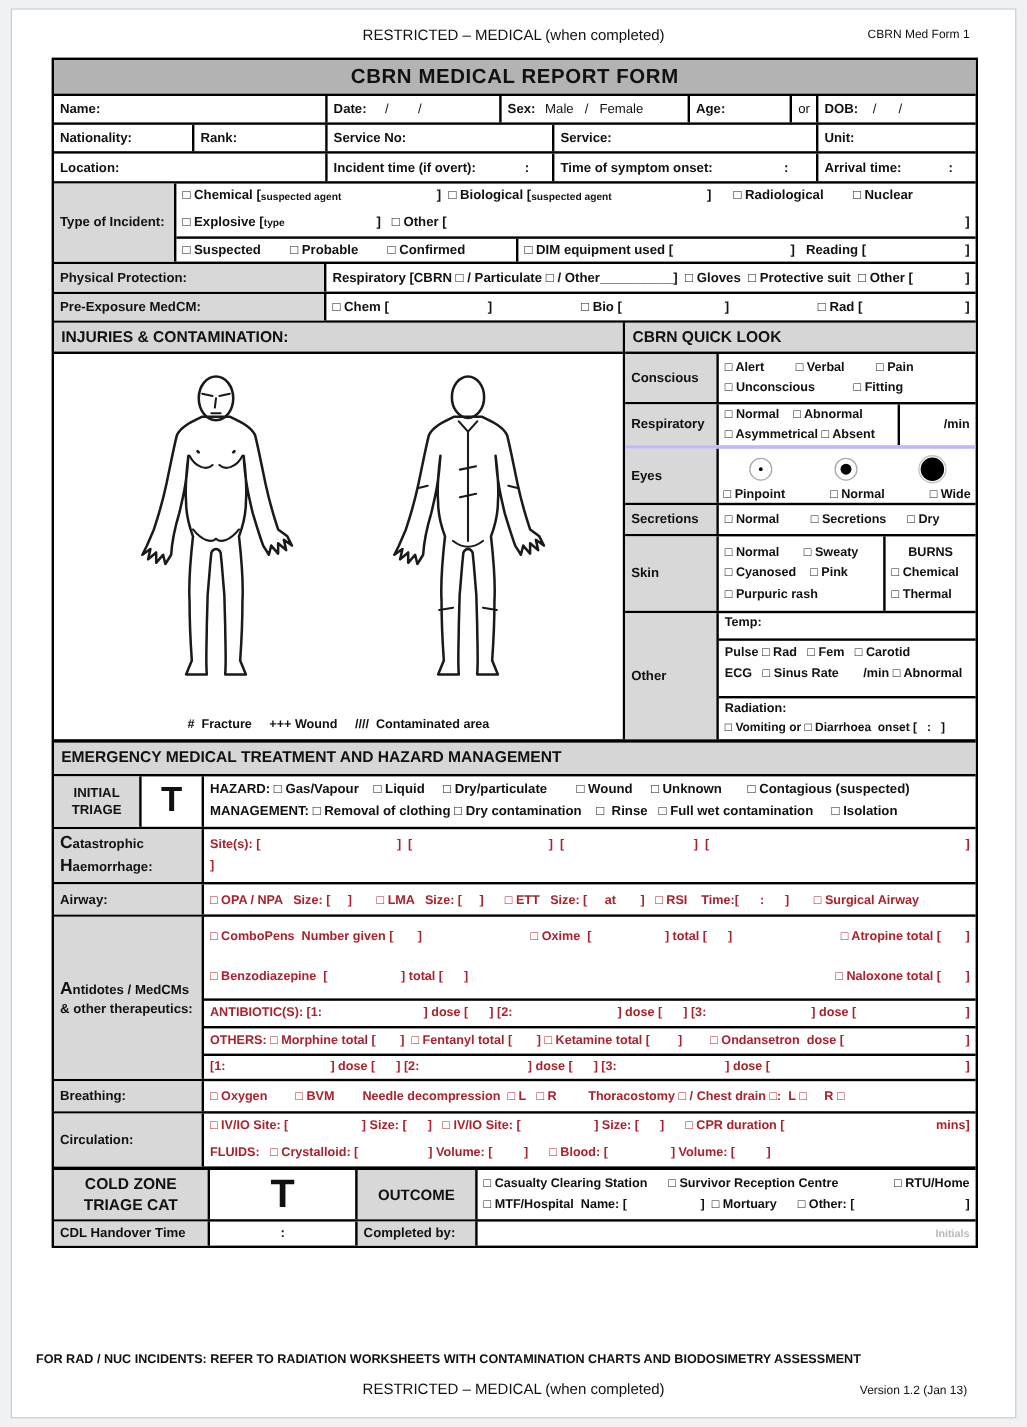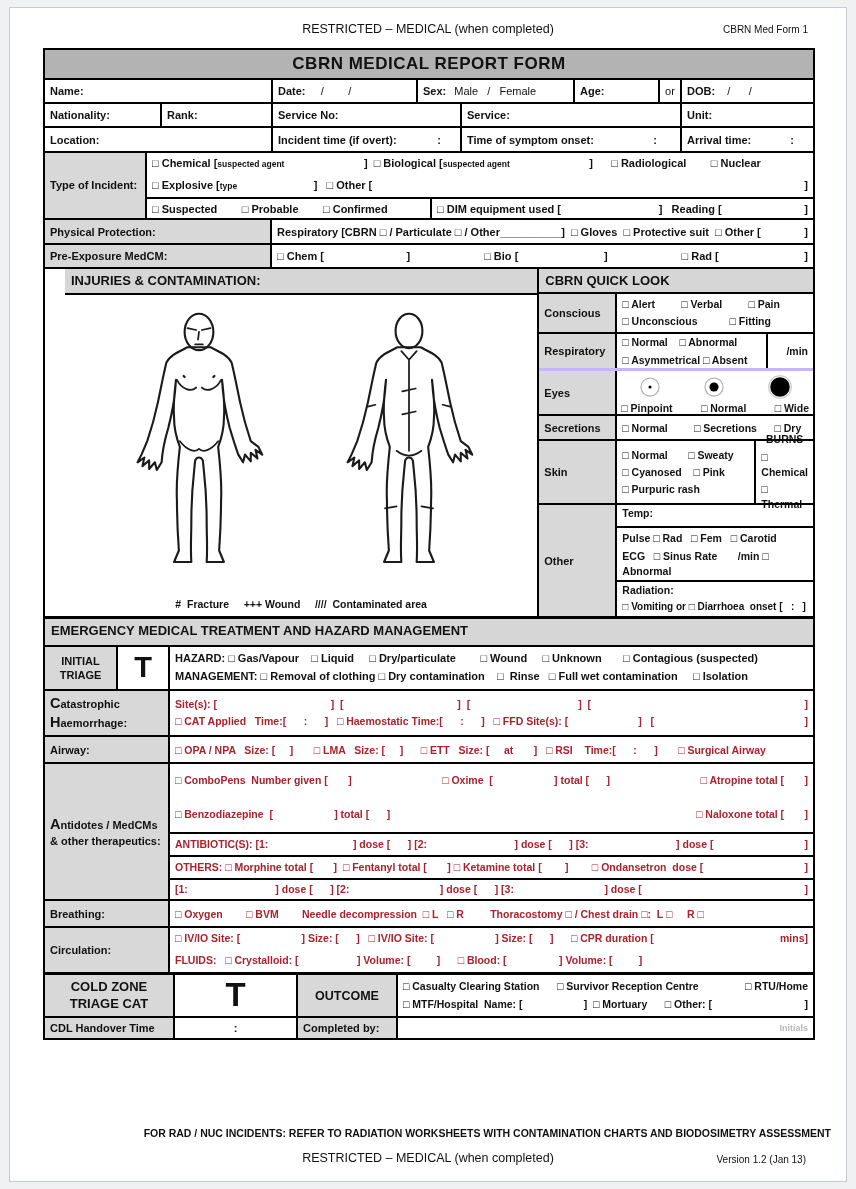--- a/index.html
+++ b/index.html
@@ -23,21 +23,21 @@
   .line { padding:1px 5px; line-height:1.45; }
   .fx { display:flex; justify-content:space-between; width:100%; }
   .red { color:#a8232e; }
   .fl::first-letter { font-size:1.32em; }
   .sm { font-size:8.5px; }
   .ct { justify-content:center; text-align:center; }
   .labcol { flex-direction:column; justify-content:center; align-items:flex-start; line-height:1.3; }
   .bigT { font-size:29px; font-weight:700; justify-content:center; padding-top:0; }
   .ql { font-size:10.5px; }
   .initials { color:#b9b9b9; font-size:9px; font-weight:700; }
-  .footnote { position:absolute; left:49px; top:1119px; width:772px; text-align:right; font-size:10.5px; font-weight:700; color:#111; }
+  .footnote { position:absolute; left:20px; top:1119px; width:772px; text-align:left; font-size:10.5px; font-weight:700; color:#111; }
   .bottomclass { position:absolute; left:0; top:1143px; width:100%; text-align:center; font-size:12.5px; color:#111; }
   .version { position:absolute; right:40px; top:1146px; font-size:10px; color:#111; }
   svg.body { display:block; }
   .figrow { display:flex; justify-content:center; gap:64px; padding-top:12px; flex:1; }
   .legend { text-align:center; font-size:10.5px; font-weight:700; padding:4px 0 6px 0; }
   .pupils { display:flex; width:100%; justify-content:space-around; align-items:center; }
   .pupilLabels { display:flex; width:100%; justify-content:space-between; padding:0 4px; }
 </style>
 </head>
 <body>
@@ -158,21 +158,21 @@
       <div class="c cl0 g" style="width:225px;">
           <span data-bind="medcm.label">Pre-Exposure MedCM:</span>
         </div>
       <div class="c fx" style="flex:1;">
         <span data-bind="medcm.chem">□ Chem [                           ]</span>
         <span data-bind="medcm.bio">□ Bio [                            ]</span>
         <span data-bind="medcm.rad">□ Rad [                            ]</span>
       </div>
     </div>
 
-    <div class="r" style="height:349px;padding-left:20px;">
+    <div class="r" style="height:349px;">
 
       <div class="col cl0" style="width:474px;">
         <div class="sechead" style="border-bottom:2px solid #000;height:26px;" data-bind="injuries.header">INJURIES &amp; CONTAMINATION:</div>
         <div class="figrow">
           <svg class="body" width="152" height="278" viewBox="0 0 140 290" fill="none" stroke="#1a1a1a" stroke-width="2.2" stroke-linecap="round" stroke-linejoin="round">
             <ellipse cx="70" cy="26" rx="15" ry="19"></ellipse>
             <path d="M58,22 l9,2 M82,22 l-9,2 M70,26 l-1,8 M66,39 h8" stroke-width="1.8"></path>
             <path d="M58,42 C50,46 40,50 36,58 C33,70 30,86 27,100 C24,114 20,128 16,140 L10,154 l-4,8 l7,-5 l-2,9 l7,-6 l0,9 l6,-7 l2,8 l5,-8 C32,146 35,136 38,126 C41,114 44,100 45,88 L46,76 C44,92 43,104 44,116 C44,128 47,138 50,146 C48,164 46,184 47,202 C47,222 48,240 49,254 L44,266 L62,266 C61,252 62,238 62,224 C62,206 63,188 65,170 L66,160 C68,156 72,156 74,160 L75,170 C77,188 78,206 78,224 C78,238 79,252 78,266 L96,266 L91,254 C92,240 93,222 93,202 C94,184 92,164 90,146 C93,138 96,128 96,116 C97,104 96,92 94,76 L95,88 C96,100 99,114 102,126 C105,136 108,146 111,154 l5,8 l2,-8 l6,7 l0,-9 l7,6 l-2,-9 l7,5 l-4,-8 L124,140 C120,128 116,114 113,100 C110,86 107,70 104,58 C100,50 90,46 82,42 Z"></path>
             <path d="M47,76 C52,86 62,89 67,84 M93,76 C88,86 78,89 73,84 M50,140 C58,150 66,152 70,148 M90,140 C82,150 74,152 70,148" stroke-width="1.8"></path>
             <path d="M54,72 l1,1 M86,72 l-1,1" stroke-width="2.4"></path>
@@ -303,21 +303,20 @@
       <div class="c cl0 g labcol" style="width:123px;">
         <span class="fl" data-bind="haemorrhage.label1">Catastrophic</span>
           <span class="fl" data-bind="haemorrhage.label2">Haemorrhage:</span>
       </div>
       <div class="col red" style="flex:1;border-left:2px solid #000;justify-content:center;font-size:10.5px;">
         <div class="line fx">
             <span data-bind="haemorrhage.line1_pre">Site(s): [                                       ]  [                                       ]  [                                     ]  [</span>
             <span data-bind="haemorrhage.line1_close">]</span>
           </div>
         <div class="line fx">
-            <span data-bind="haemorrhage.line2_pre">□ CAT Applied   Time:[      :      ]   □ Haemostatic Time:[      :      ]   □ FFD Site(s): [                        ]   [</span>
             <span data-bind="haemorrhage.line2_close">]</span>
           </div>
       </div>
     </div>
 
     <div class="r" style="height:27px;">
       <div class="c cl0 g fl" style="width:123px;">
           <span data-bind="airway.label">Airway:</span>
         </div>
       <div class="c red" style="flex:1;font-size:10.5px;">

